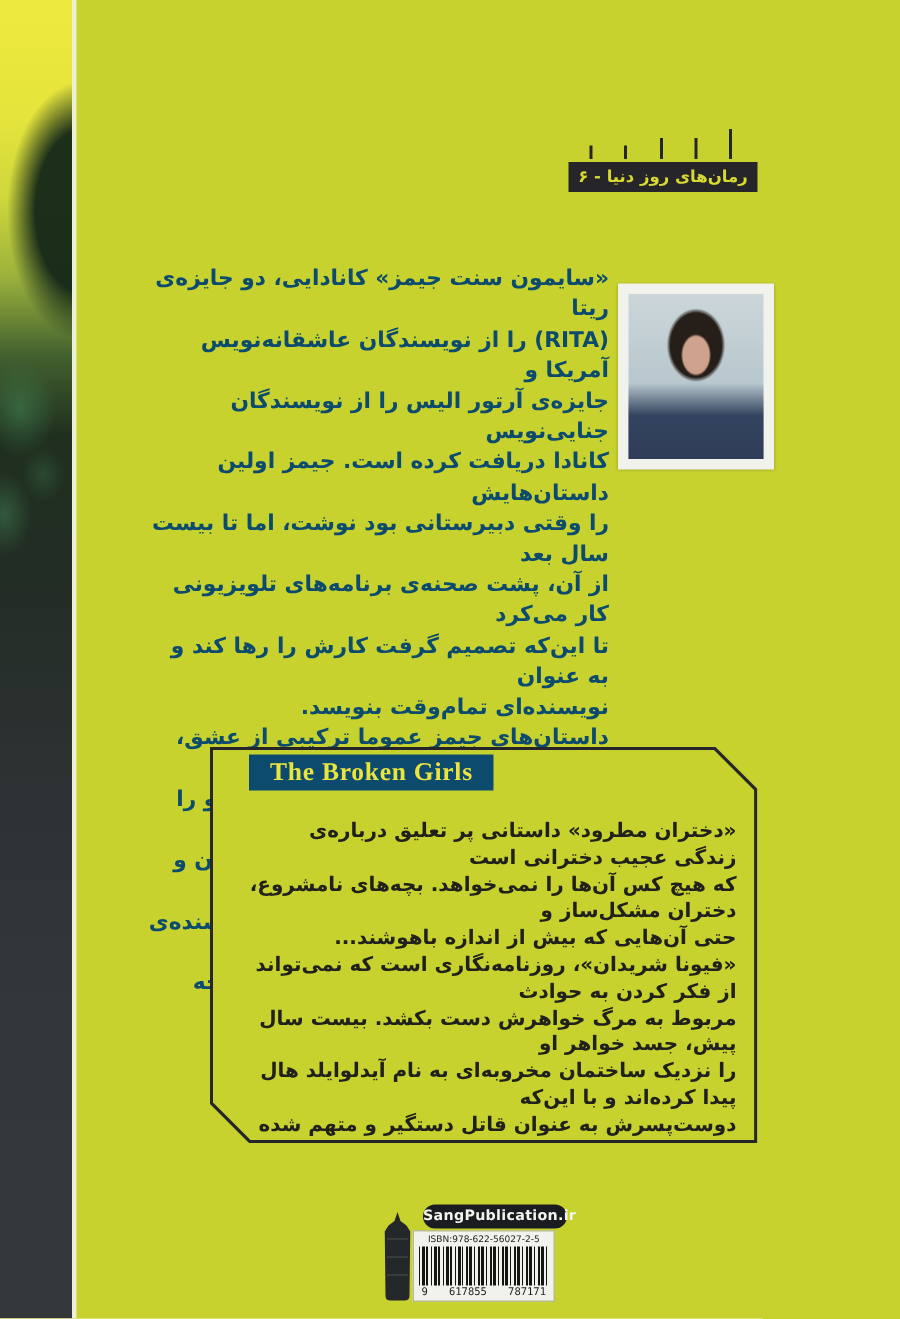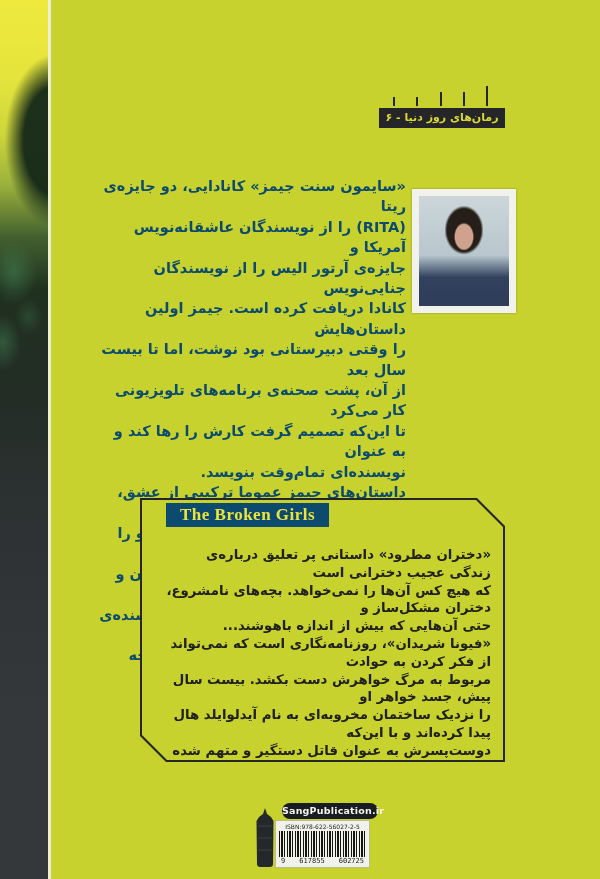--- a/index.html
+++ b/index.html
@@ -176,17 +176,17 @@
   </svg>
 
   <div class="site-pill">SangPublication.ir</div>
 
   <div class="barcode">
     <div class="isbn-line">ISBN:978-622-56027-2-5</div>
     <div class="bars"></div>
     <div class="ean-row">
       <span>9</span>
       <span>617855</span>
-      <span>602725</span>
+      <span>787171</span>
     </div>
   </div>
 
 </div>
 
 </body></html>

